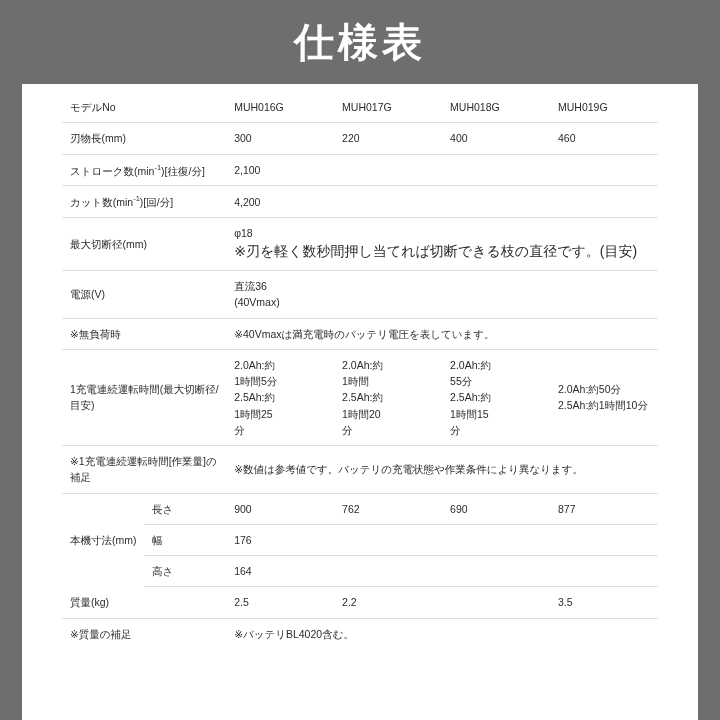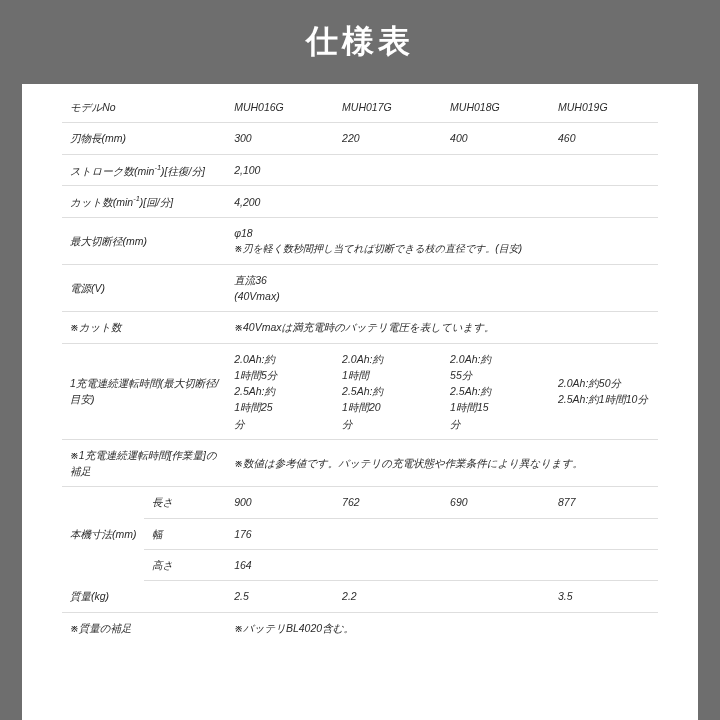--- a/index.html
+++ b/index.html
@@ -21,21 +21,21 @@
   }
   .title-band {
     height: 84px;
     display: flex;
     align-items: center;
     justify-content: center;
     background: #6e6e6e;
   }
   .title-band .title {
     color: #ffffff;
-    font-size: 32px;
+    font-size: 40px;
     font-weight: bold;
     letter-spacing: 4px;
   }
   .sheet {
     position: absolute;
     left: 22px;
     top: 84px;
     width: 676px;
     height: 636px;
     background: #ffffff;
@@ -49,21 +49,20 @@
     table-layout: fixed;
     font-size: 10.5px;
     color: #2b2b2b;
   }
   table.spec td {
     border-bottom: 1px solid #dedede;
     padding: 7px 6px 7px 8px;
     vertical-align: middle;
     line-height: 1.55;
     word-break: break-all;
-    font-style: italic;
   }
   td.lbl {
     width: 132px;
   }
   td.sub {
     width: 66px;
   }
   td.c1, td.c2, td.c3, td.c4 {
     width: 82px;
   }
@@ -78,21 +77,21 @@
     padding-bottom: 10px;
   }
   .v-mid {
     vertical-align: middle;
   }
   .sup {
     font-size: 7.5px;
     vertical-align: super;
   }
   .small-note {
-    font-size: 10px;
+    font-size: 14px;
   }
   .runtime td {
     vertical-align: top;
     line-height: 1.6;
   }
   .runtime .lbl {
     vertical-align: middle;
   }
   .no-b {
     border-bottom: none !important;
@@ -148,21 +147,21 @@
 
       <tr class="tall">
         <td class="lbl v-mid" colspan="2">電源(V)</td>
         <td colspan="4">
           <div>直流36</div>
           <div>(40Vmax)</div>
         </td>
       </tr>
 
       <tr class="tall">
-        <td class="lbl" colspan="2">※カット数</td>
+        <td class="lbl" colspan="2">※無負荷時</td>
         <td colspan="4">※40Vmaxは満充電時のバッテリ電圧を表しています。</td>
       </tr>
 
       <tr class="runtime">
         <td class="lbl v-mid" colspan="2">1充電連続運転時間(最大切断径/目安)</td>
         <td>
           <div>2.0Ah:約</div>
           <div>1時間5分</div>
           <div>2.5Ah:約</div>
           <div>1時間25</div>

